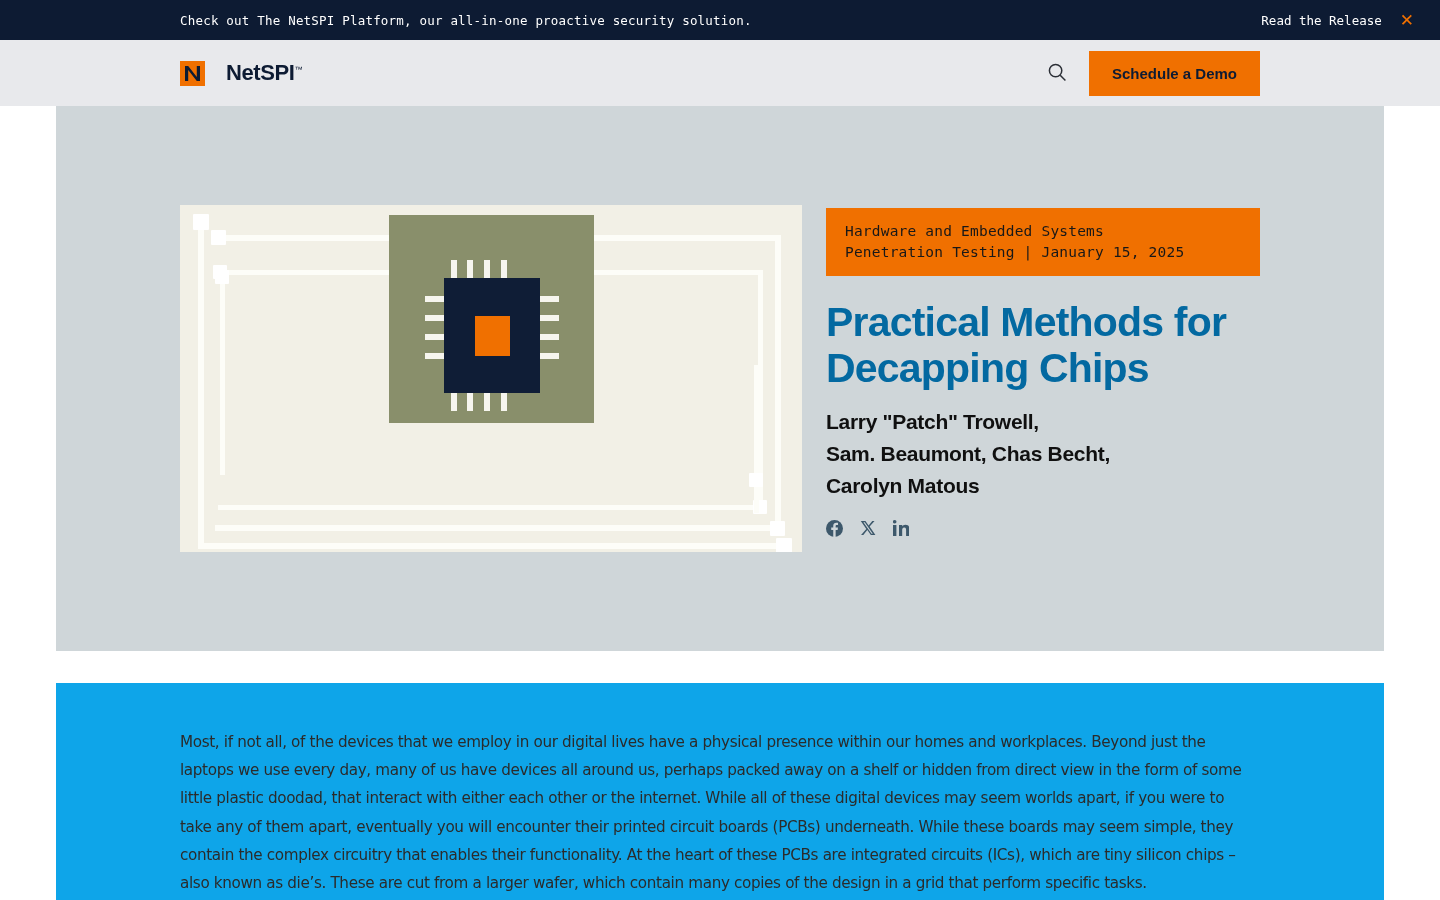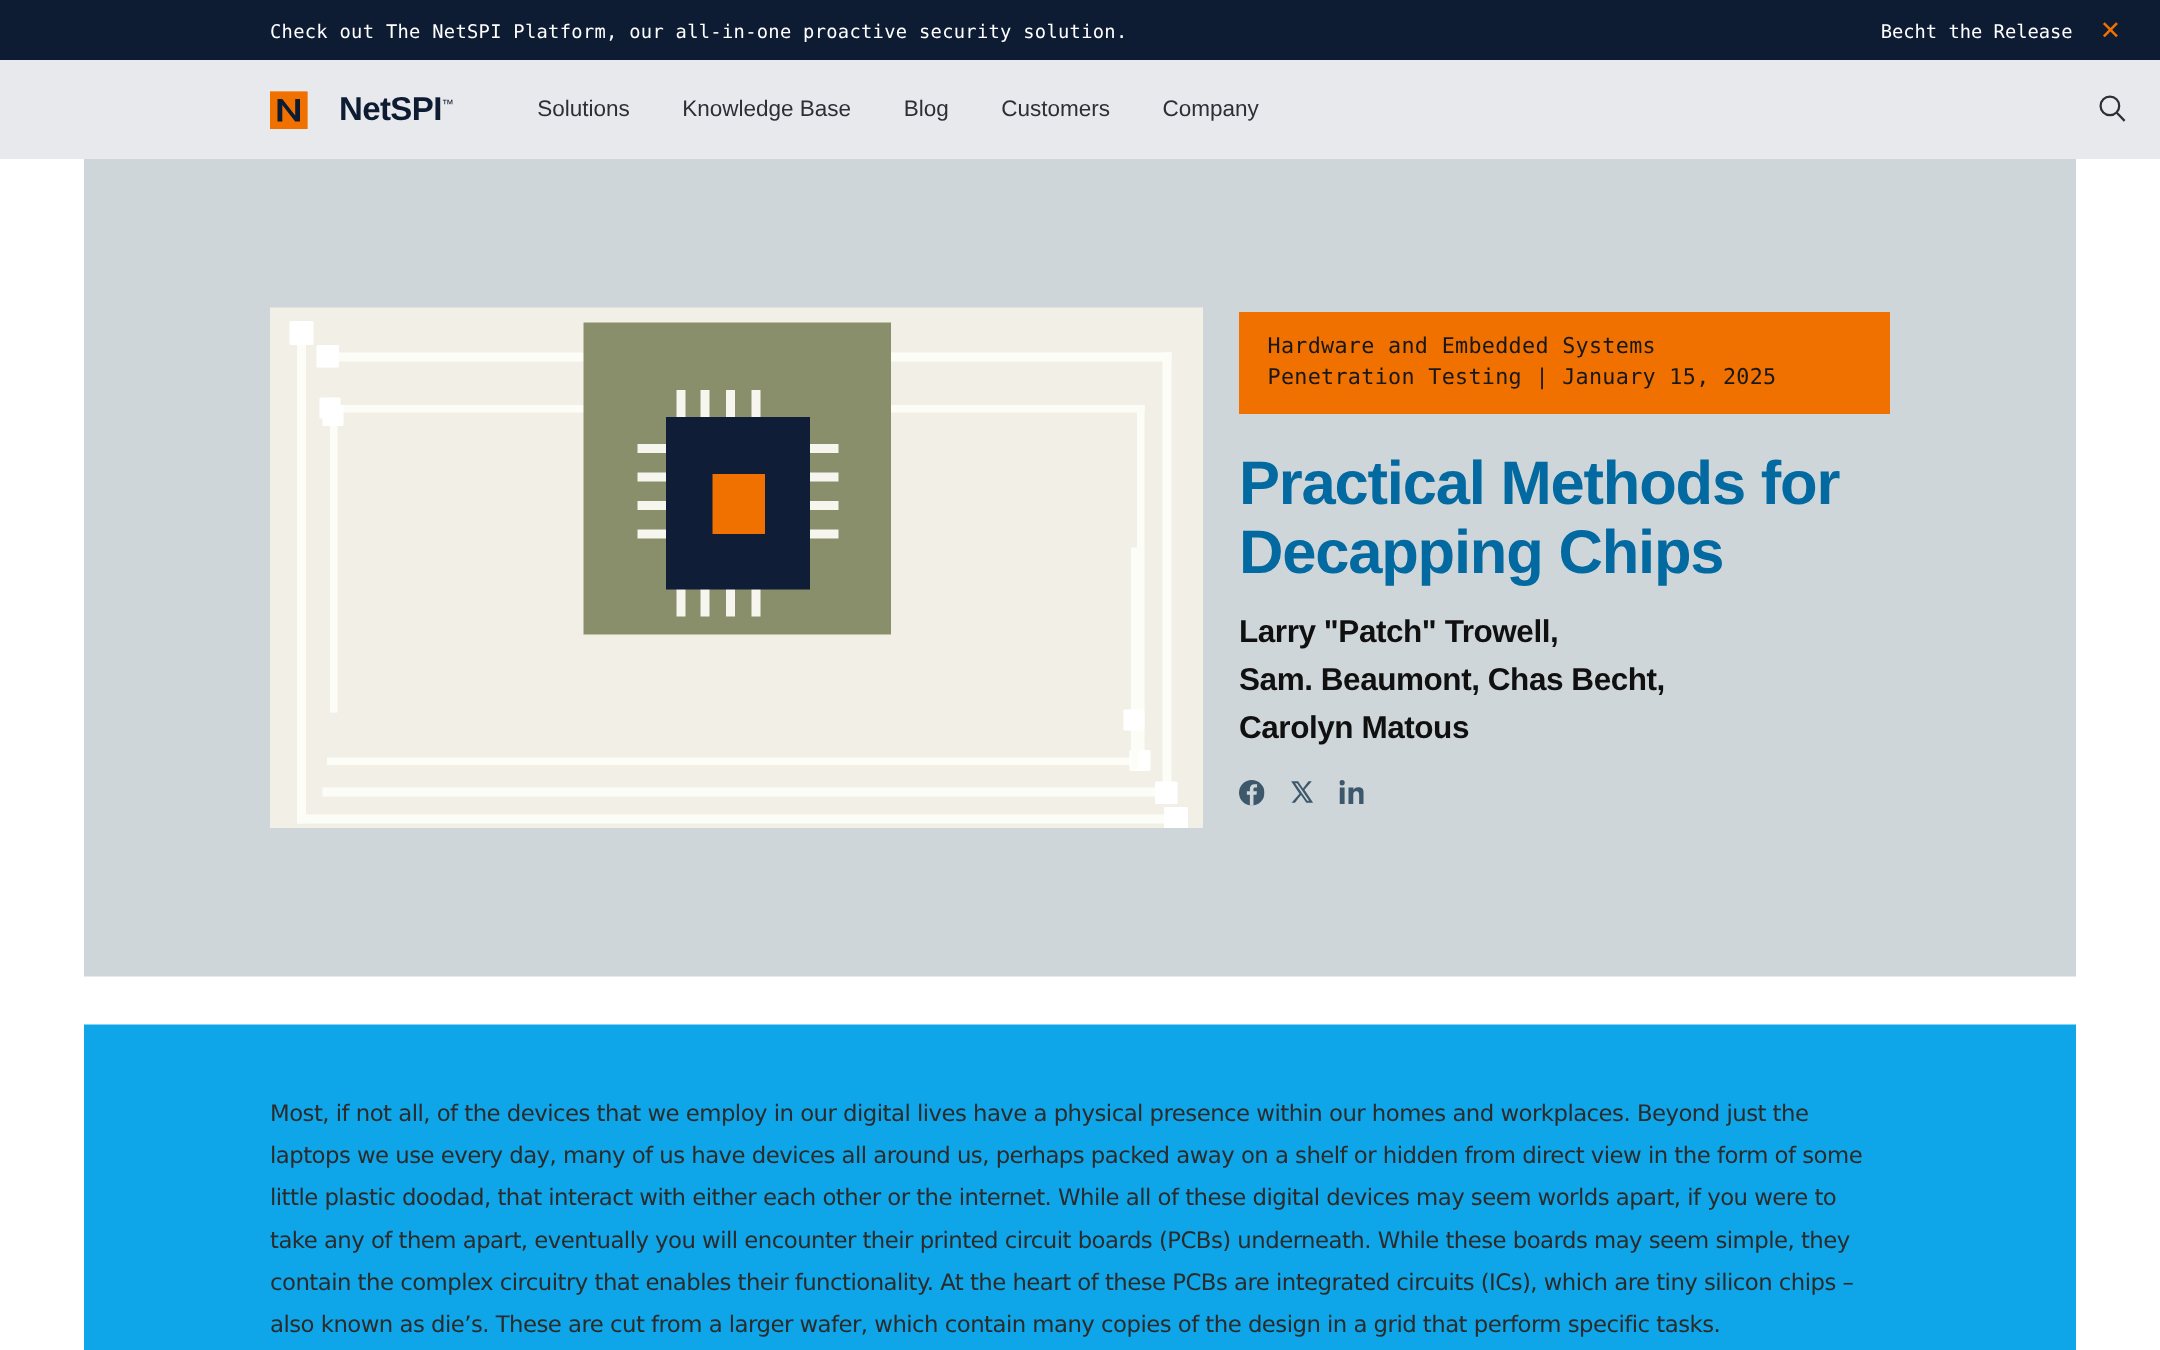--- a/index.html
+++ b/index.html
@@ -225,53 +225,47 @@
     letter-spacing: -0.35px;
     text-align: left;
   }
 </style>
 </head>
 <body>
 
 <div class="announce-bar">
   <span class="announce-text">Check out The NetSPI Platform, our all-in-one proactive security solution.</span>
   <div class="announce-right">
-    <a class="announce-link">Becht the Release</a>
+    <a class="announce-link">Read the Release</a>
     <span class="announce-close">✕</span>
   </div>
 </div>
 
 <div class="navbar">
   <a class="brand">
     <span class="brand-mark">
       <svg width="25" height="25" viewBox="0 0 25 25" aria-hidden="true">
         <rect x="0" y="0" width="25" height="25" fill="#f07000"></rect>
         <path d="M5 20 L5 5 L8.2 5 L16.8 16 L16.8 5 L20 5 L20 20 L16.8 20 L8.2 9 L8.2 20 Z" fill="#0d1b33"></path>
       </svg>
     </span>
     <span class="brand-word"><span>NetSPI</span><span class="brand-tm">™</span></span>
   </a>
 
-  <ul class="nav-links">
-    <li><a class="nav-link">Solutions</a></li>
-    <li><a class="nav-link">Knowledge Base</a></li>
-    <li><a class="nav-link">Blog</a></li>
-    <li><a class="nav-link">Customers</a></li>
-    <li><a class="nav-link">Company</a></li>
-  </ul>
 
   <div class="nav-right">
     <button class="search-btn">
       <span>
         <svg width="20" height="20" viewBox="0 0 20 20" aria-hidden="true">
           <circle cx="8.6" cy="8.6" r="6.2" fill="none" stroke="#2b2f36" stroke-width="1.5"></circle>
           <line x1="13.2" y1="13.2" x2="18.4" y2="18.6" stroke="#2b2f36" stroke-width="1.5"></line>
         </svg>
       </span>
     </button>
+    <button class="demo-btn">Schedule a Demo</button>
   </div>
 </div>
 
 <div class="hero">
   <div class="hero-inner">
 
     <div class="hero-figure">
 
       <div class="trace" style="left:18px; top:14px; width:6px; height:330px;"></div>
       <div class="trace" style="left:18px; top:338px; width:586px; height:6px;"></div>

